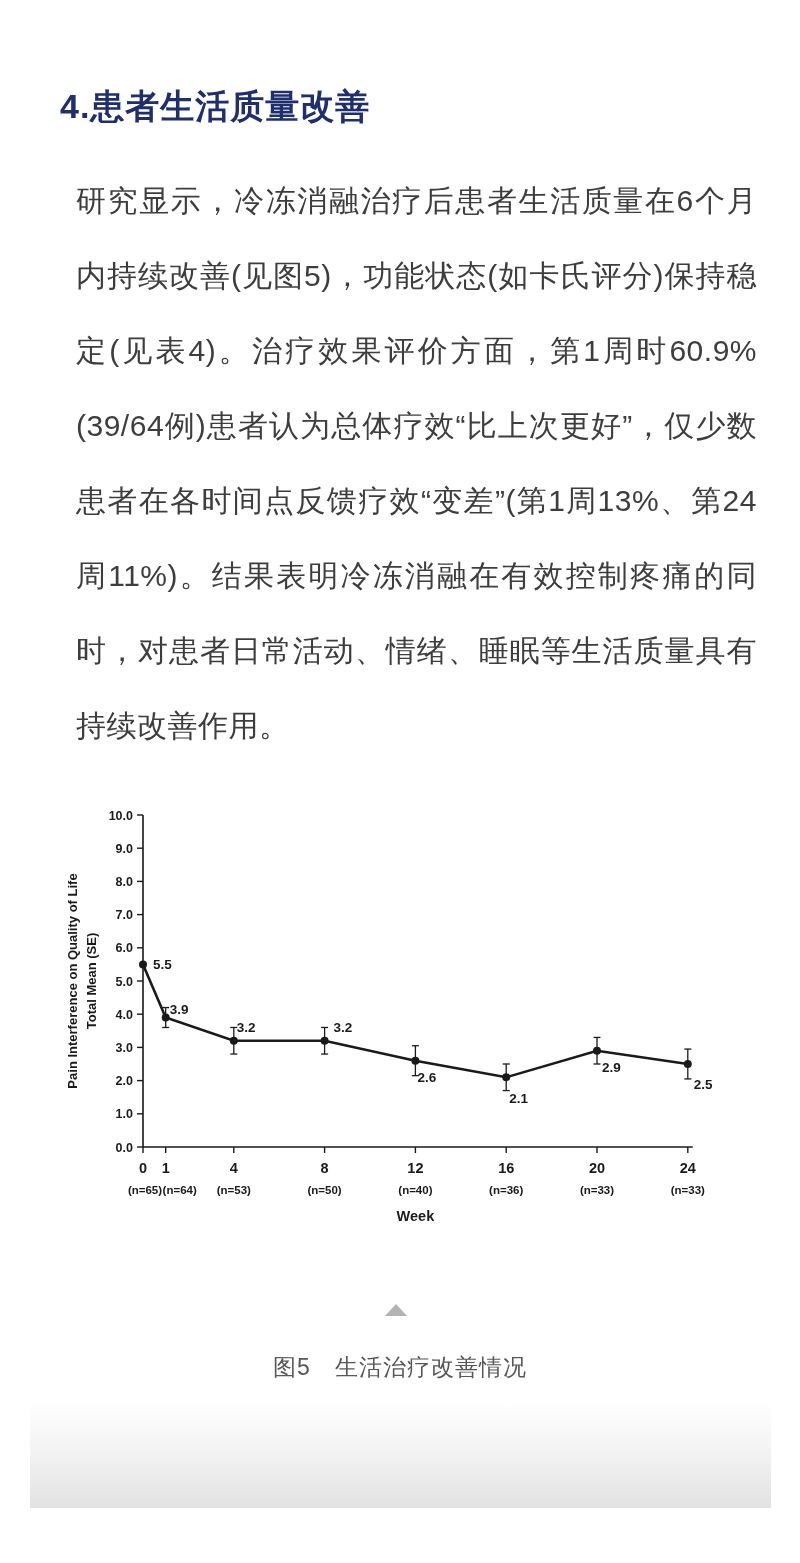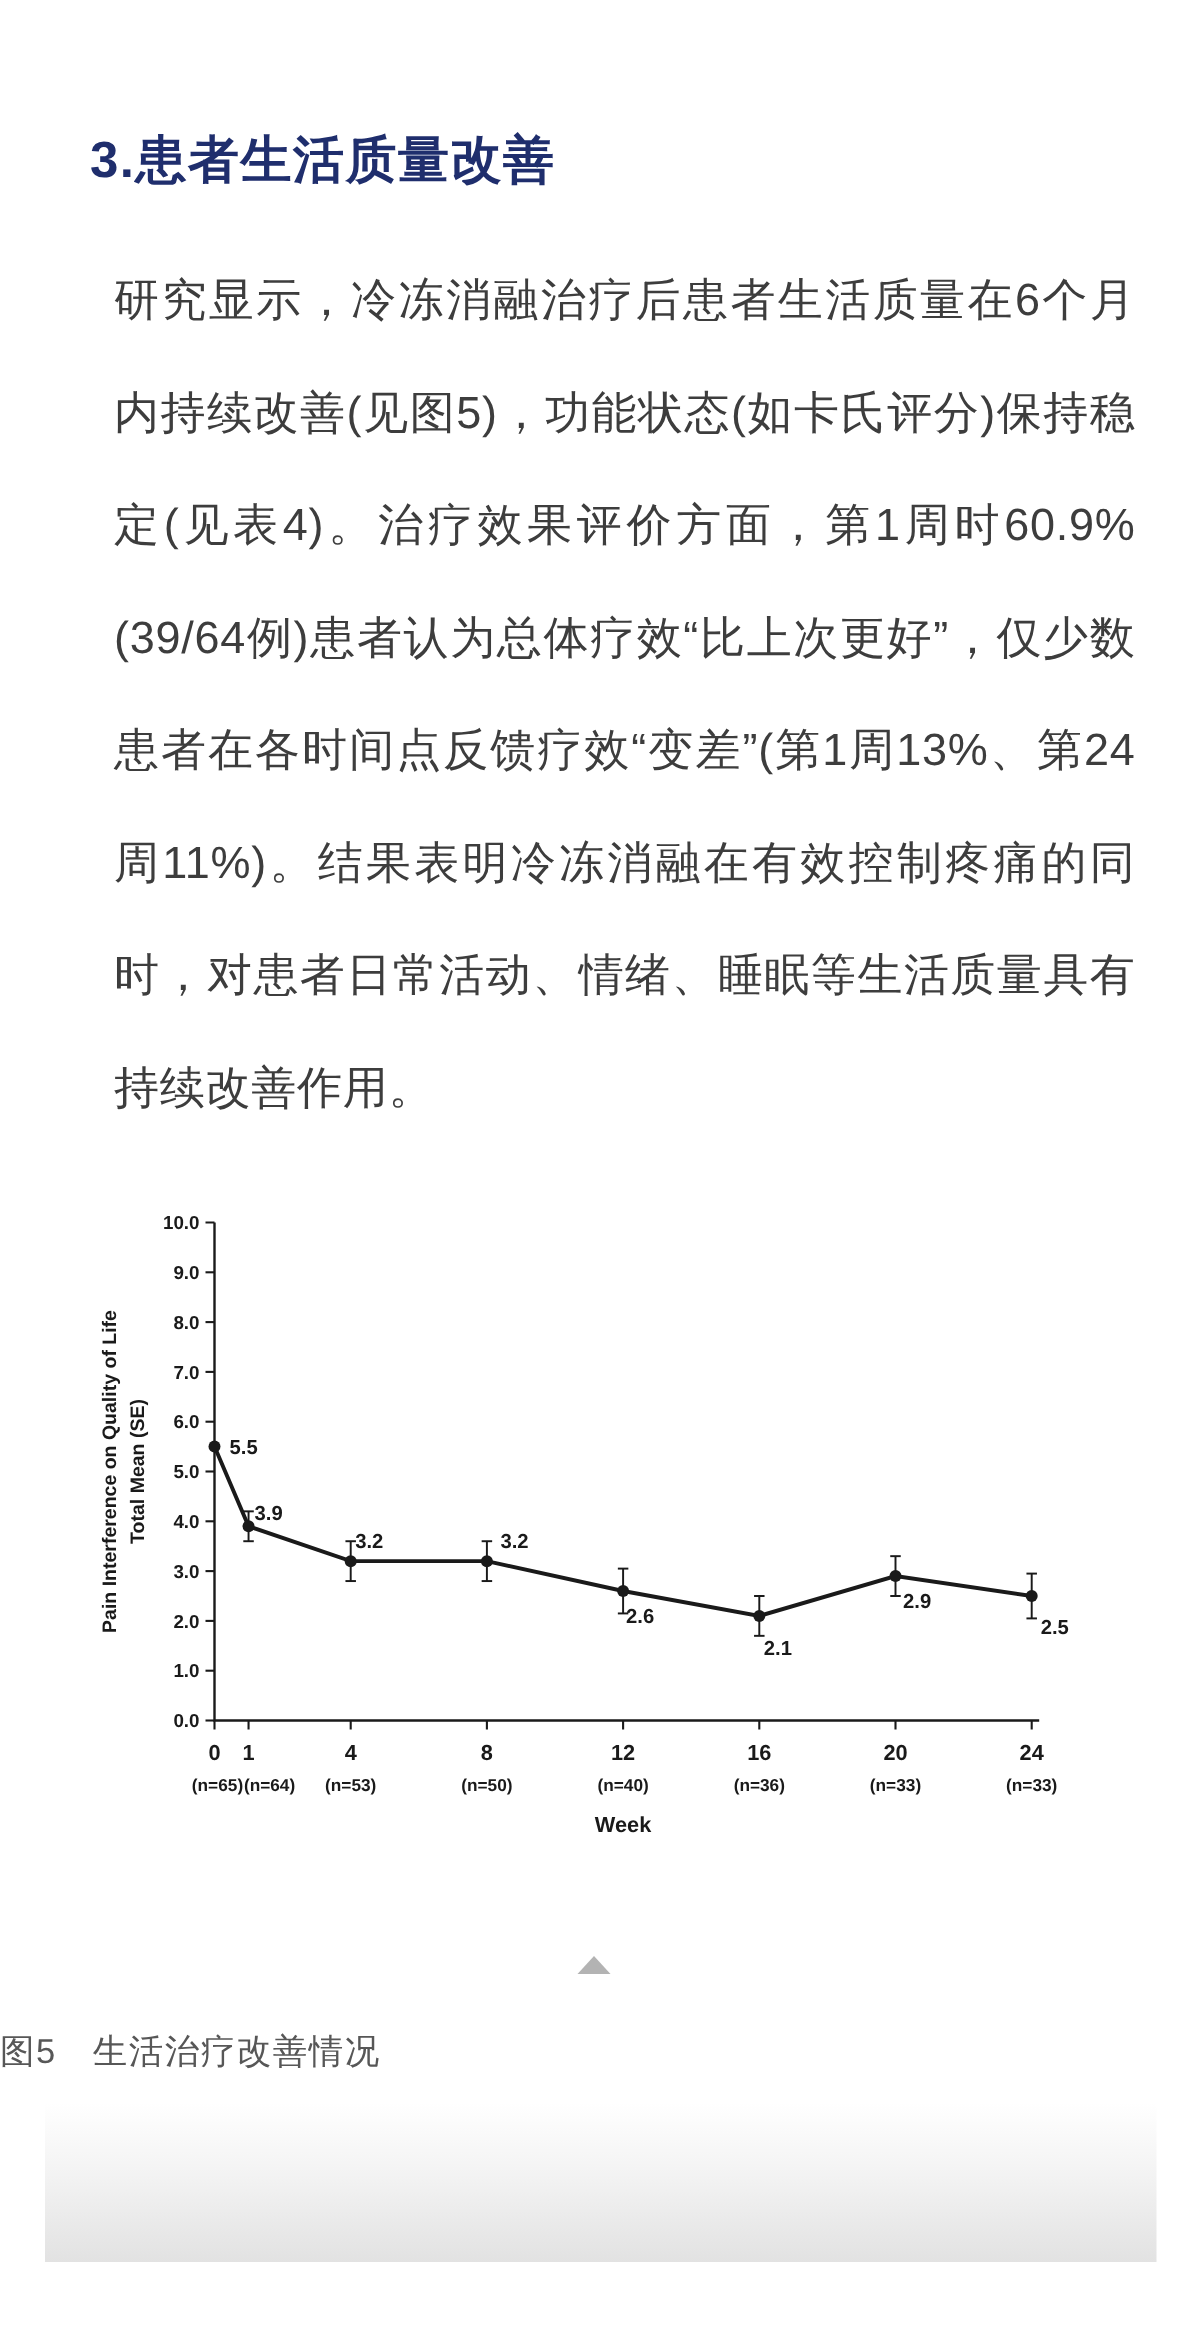--- a/index.html
+++ b/index.html
@@ -19,34 +19,34 @@
   }
   .chart-figure { position:absolute; left:50px; top:790px; width:700px; height:445px; margin:0; }
   svg.chart { width:700px; height:445px; font-family:"Liberation Sans", sans-serif; }
   .triangle {
     position:absolute; left:385px; top:1304px; width:0; height:0;
     border-left:11px solid transparent; border-right:11px solid transparent;
     border-bottom:12px solid #b3b3b3;
   }
   .caption {
     position:absolute; left:0; top:1352px; width:800px; margin:0;
-    text-align:left; font-size:23px; font-weight:500; letter-spacing:1px;
+    text-align:center; font-size:23px; font-weight:500; letter-spacing:1px;
     color:#575757;
   }
   .gradient-block {
     position:absolute; left:30px; top:1402px; width:741px; height:106px;
     background:linear-gradient(180deg, #ffffff 0%, #f3f3f3 45%, #e2e2e2 100%);
   }
 </style>
 </head>
 <body>
 
 <div class="page">
 
-  <h2 class="heading">3.患者生活质量改善</h2>
+  <h2 class="heading">4.患者生活质量改善</h2>
 
   <p class="body-text">研究显示，冷冻消融治疗后患者生活质量在6个月内持续改善(见图5)，功能状态(如卡氏评分)保持稳定(见表4)。治疗效果评价方面，第1周时60.9%(39/64例)患者认为总体疗效“比上次更好”，仅少数患者在各时间点反馈疗效“变差”(第1周13%、第24周11%)。结果表明冷冻消融在有效控制疼痛的同时，对患者日常活动、情绪、睡眠等生活质量具有持续改善作用。</p>
 
   <figure class="chart-figure">
     <svg id="chart" class="chart" viewBox="0 0 700 445">
         <path d="M93,25 L93,357 L642.8,357" fill="none" stroke="#1a1a1a" stroke-width="1.6"></path>
         <line x1="87" y1="357" x2="93" y2="357" stroke="#1a1a1a" stroke-width="1.4"></line>
         <text x="83" y="361.5" text-anchor="end" font-size="12.5" font-weight="700" fill="#1a1a1a">0.0</text>
         <line x1="87" y1="323.8" x2="93" y2="323.8" stroke="#1a1a1a" stroke-width="1.4"></line>
         <text x="83" y="328.3" text-anchor="end" font-size="12.5" font-weight="700" fill="#1a1a1a">1.0</text>

